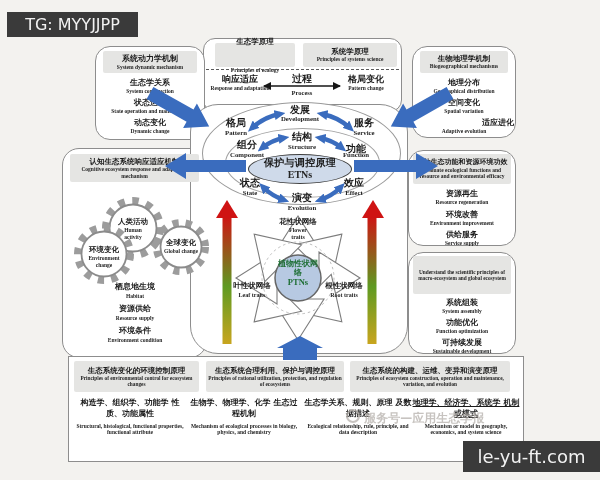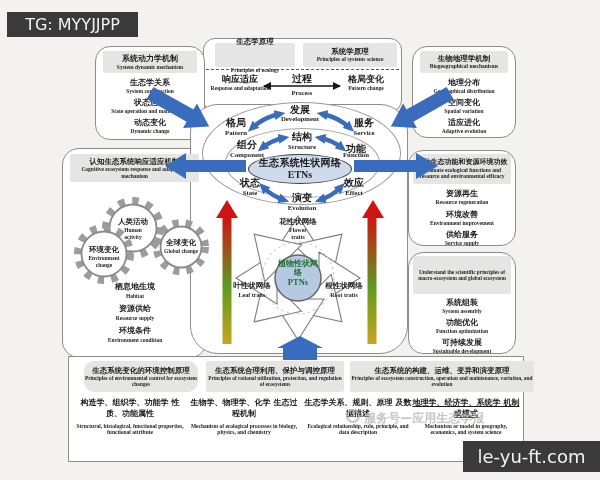--- a/index.html
+++ b/index.html
@@ -166,21 +166,21 @@
   <div class="t en" style="left:92px;top:337px;width:86px;font-size:5.5px;">Environment condition</div>
 
   <div class="chip" style="left:420px;top:51px;width:88px;height:22px;">
     <div class="cn" style="font-size:7.5px;">生物地理学机制</div>
     <div class="en" style="font-size:5.5px;">Biogeographical mechanisms</div>
   </div>
   <div class="t cn" style="left:416px;top:78px;width:96px;font-size:8px;">地理分布</div>
   <div class="t en" style="left:414px;top:88px;width:100px;font-size:5.5px;">Geographical distribution</div>
   <div class="t cn" style="left:416px;top:98px;width:96px;font-size:8px;">空间变化</div>
   <div class="t en" style="left:414px;top:108px;width:100px;font-size:5.5px;">Spatial variation</div>
-  <div class="t cn" style="left:416px;top:118px;width:96px;font-size:8px;">适应进化</div>
+  <div class="t cn" style="left:416px;top:118px;width:96px;font-size:8px;padding-left:34px;">适应进化</div>
   <div class="t en" style="left:414px;top:128px;width:100px;font-size:5.5px;">Adaptive evolution</div>
 
   <div class="chip" style="left:413px;top:154px;width:98px;height:30px;">
     <div class="cn" style="font-size:7px;">评估生态功能和资源环境功效</div>
     <div class="en" style="font-size:5.5px;">Evaluate ecological functions and resource and environmental efficacy</div>
   </div>
   <div class="t cn" style="left:412px;top:189px;width:100px;font-size:8px;">资源再生</div>
   <div class="t en" style="left:412px;top:199px;width:100px;font-size:5.5px;">Resource regeneration</div>
   <div class="t cn" style="left:412px;top:210px;width:100px;font-size:8px;">环境改善</div>
   <div class="t en" style="left:412px;top:220px;width:100px;font-size:5.5px;">Environment improvement</div>
@@ -209,43 +209,43 @@
   <div class="t en" style="left:272px;top:143px;width:60px;font-size:6.8px;">Structure</div>
   <div class="t cn" style="left:326px;top:143px;width:60px;font-size:10px;">功能</div>
   <div class="t en" style="left:326px;top:151px;width:60px;font-size:6.8px;">Function</div>
   <div class="t cn" style="left:220px;top:177px;width:60px;font-size:10px;">状态</div>
   <div class="t en" style="left:220px;top:189px;width:60px;font-size:6.8px;">State</div>
   <div class="t cn" style="left:272px;top:192px;width:60px;font-size:10px;">演变</div>
   <div class="t en" style="left:272px;top:204px;width:60px;font-size:6.8px;">Evolution</div>
   <div class="t cn" style="left:324px;top:177px;width:60px;font-size:10px;">效应</div>
   <div class="t en" style="left:324px;top:189px;width:60px;font-size:6.8px;">Effect</div>
 
-  <div class="t cn" style="left:253px;top:157px;width:94px;font-size:10px;letter-spacing:.3px;">生态系统性状网络</div>
+  <div class="t cn" style="left:253px;top:157px;width:94px;font-size:10px;letter-spacing:.3px;">保护与调控原理</div>
   <div class="t en" style="left:253px;top:169px;width:94px;font-size:10px;">ETNs</div>
 
   <div class="t cn" style="left:266px;top:217px;width:64px;font-size:7.5px;">花性状网络</div>
   <div class="t en" style="left:283px;top:227px;width:30px;font-size:6px;">Flower traits</div>
   <div class="t cn" style="left:221px;top:281px;width:62px;font-size:7.5px;">叶性状网络</div>
   <div class="t en" style="left:227px;top:292px;width:50px;font-size:6px;">Leaf traits</div>
   <div class="t cn" style="left:313px;top:281px;width:62px;font-size:7.5px;">根性状网络</div>
   <div class="t en" style="left:319px;top:292px;width:50px;font-size:6px;">Root traits</div>
   <div class="t" style="left:275px;top:259px;width:46px;z-index:4;">
     <div class="cn" style="font-size:8px;color:#1e6e34;line-height:1.15;">植物性状网络</div>
     <div class="en" style="font-size:8.5px;color:#1e6e34;">PTNs</div>
   </div>
 
-  <div class="chip" style="left:84px;top:361px;width:114px;height:31px;border-radius:10px;">
+  <div class="chip" style="left:74px;top:361px;width:125px;height:31px;">
     <div class="cn" style="font-size:7.5px;">生态系统变化的环境控制原理</div>
     <div class="en" style="font-size:5.3px;">Principles of environmental control for ecosystem changes</div>
   </div>
   <div class="chip" style="left:206px;top:361px;width:138px;height:31px;">
     <div class="cn" style="font-size:7.5px;">生态系统合理利用、保护与调控原理</div>
     <div class="en" style="font-size:5.3px;">Principles of rational utilization, protection, and regulation of ecosystems</div>
   </div>
-  <div class="chip" style="left:350px;top:361px;width:184px;height:31px;">
+  <div class="chip" style="left:350px;top:361px;width:160px;height:31px;">
     <div class="cn" style="font-size:7.5px;">生态系统的构建、运维、变异和演变原理</div>
     <div class="en" style="font-size:5.3px;">Principles of ecosystem construction, operation and maintenance, variation, and evolution</div>
   </div>
 
   <div class="t" style="left:190px;top:398px;width:108px;">
     <div class="cn" style="font-size:8px;line-height:1.35;">生物学、物理学、化学 生态过程机制</div>
     <div class="en" style="font-size:5.5px;margin-top:3px;">Mechanism of ecological processes in biology, physics, and chemistry</div>
   </div>
   <div class="t" style="left:74px;top:398px;width:112px;">
     <div class="cn" style="font-size:8px;line-height:1.35;">构造学、组织学、功能学 性质、功能属性</div>

